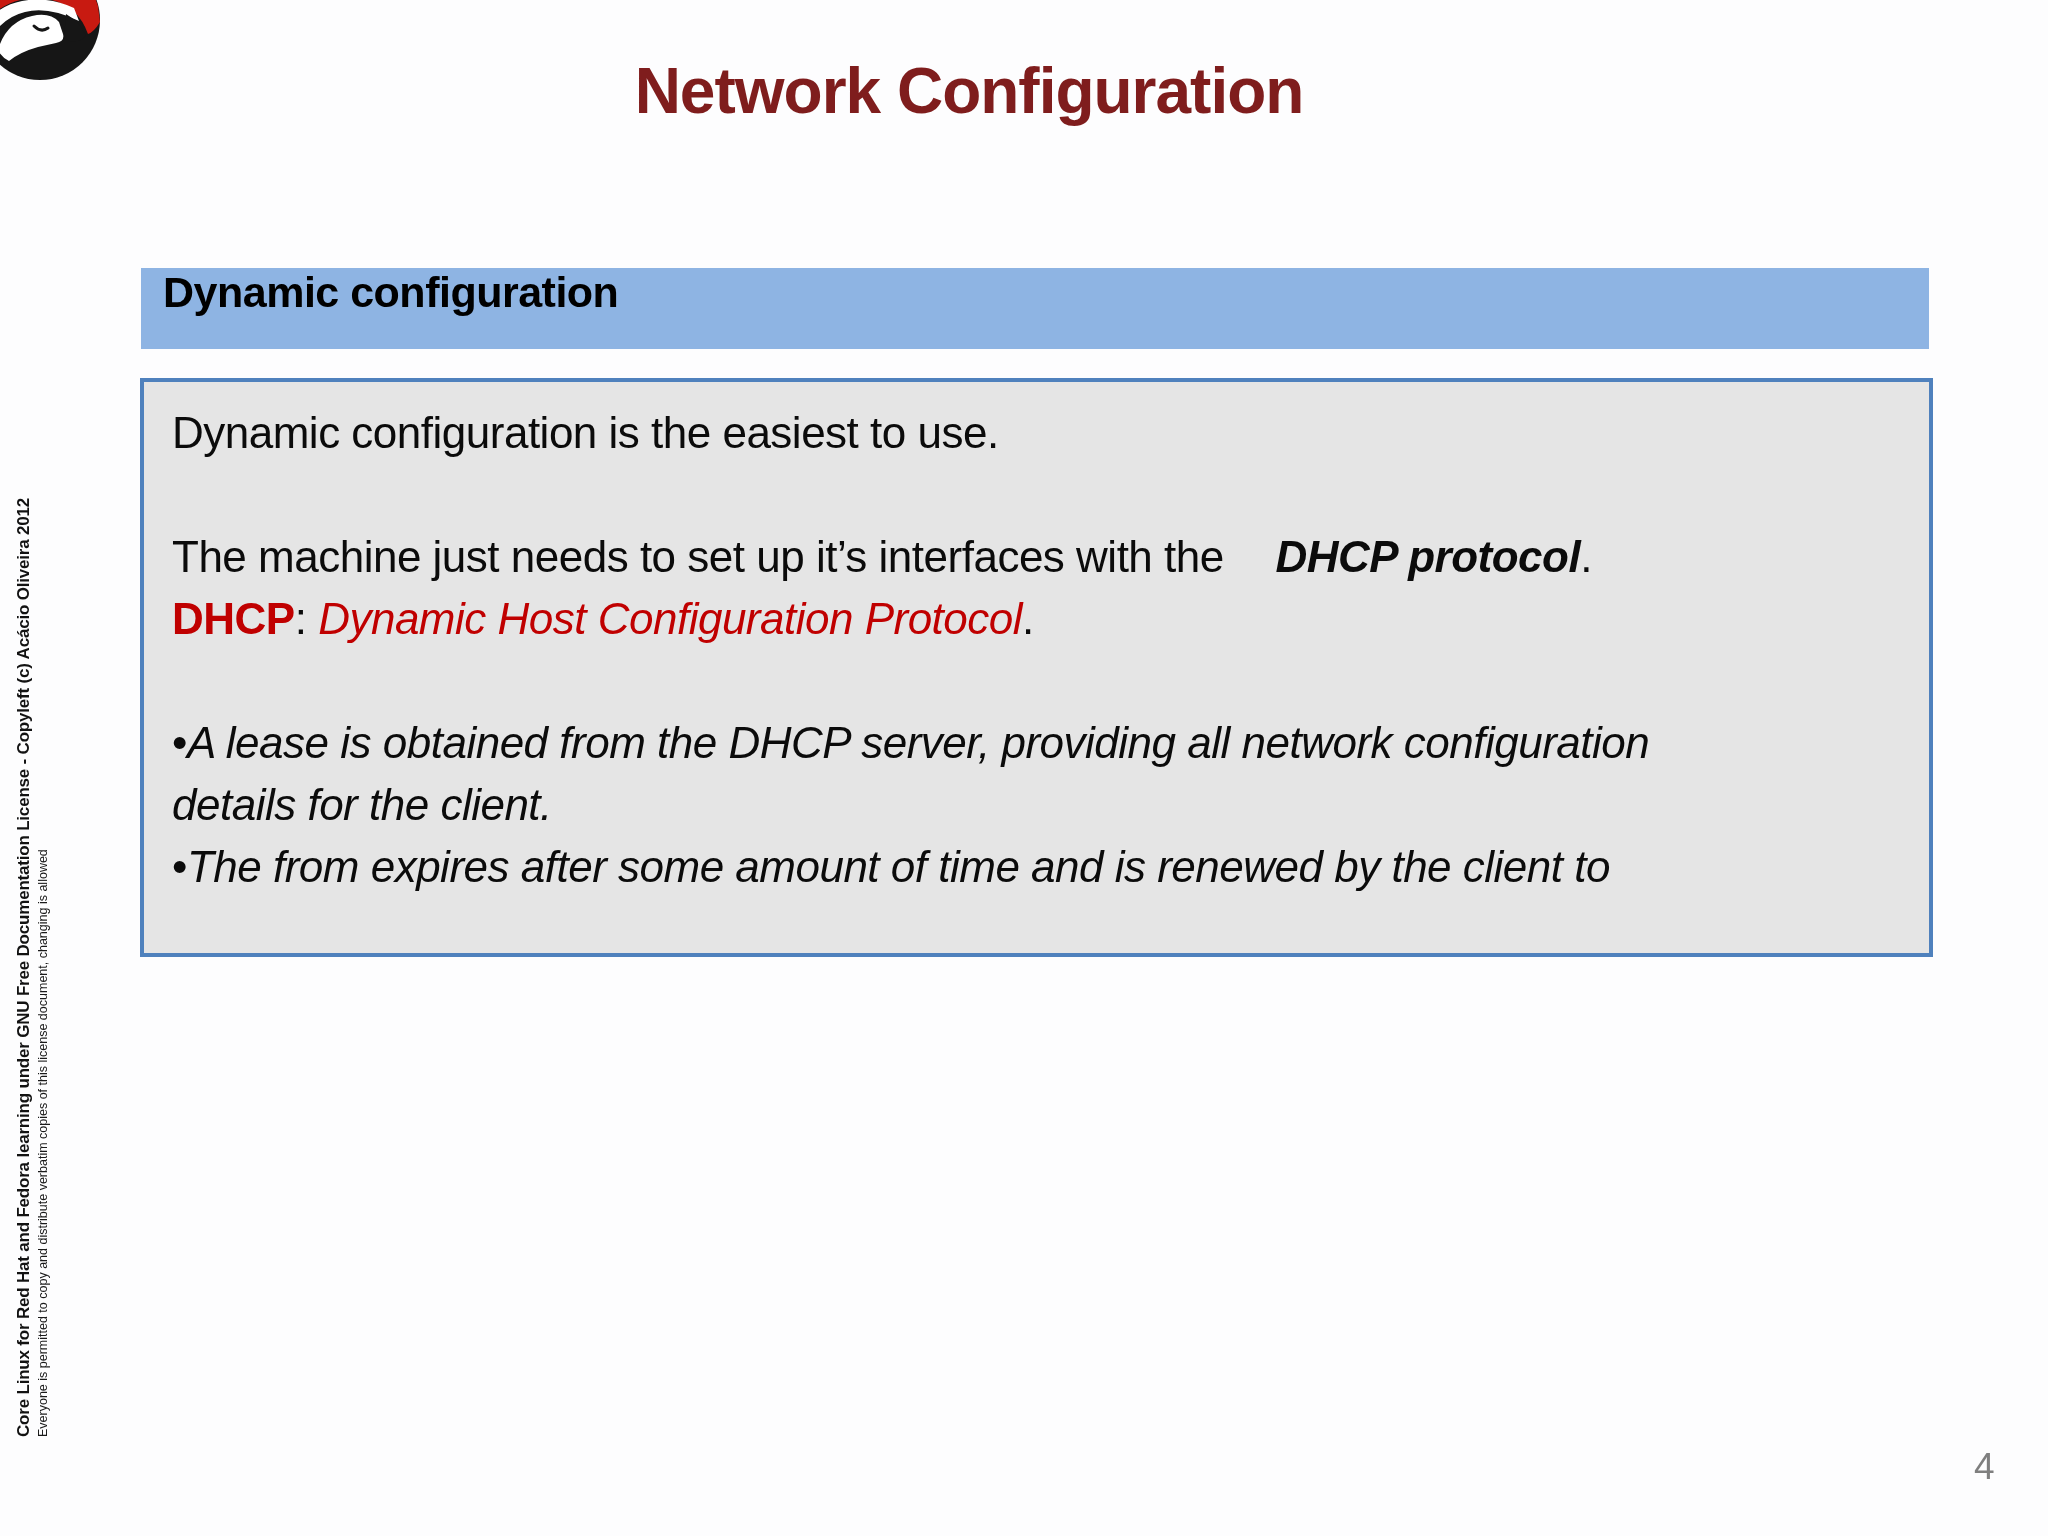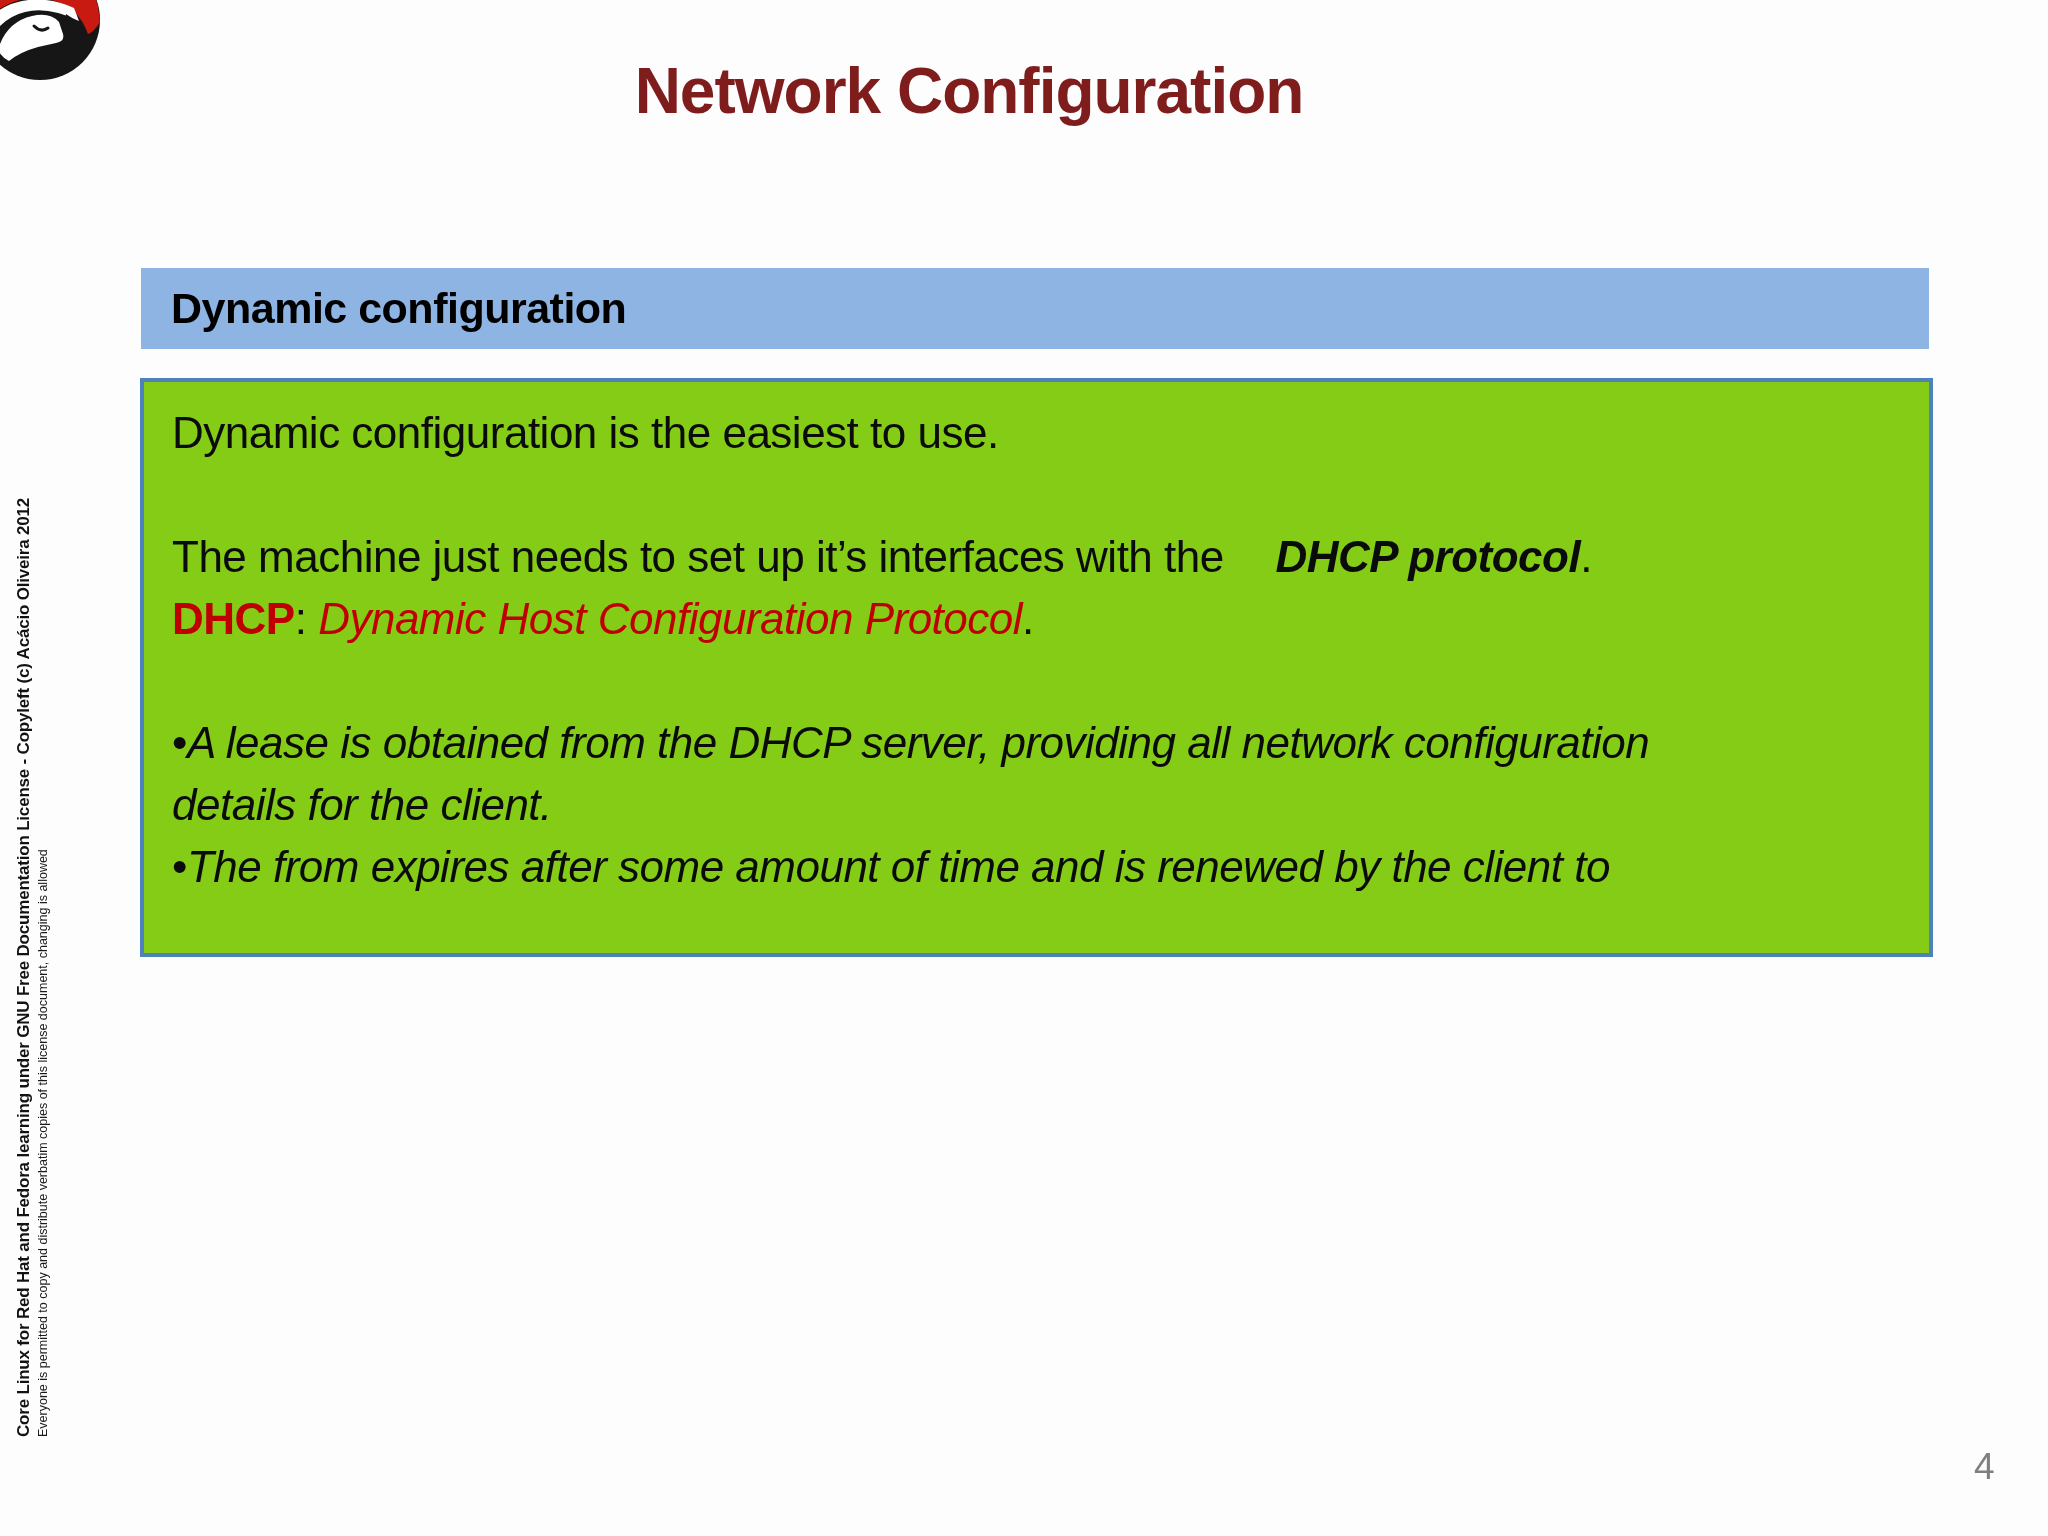--- a/index.html
+++ b/index.html
@@ -25,32 +25,32 @@
     position:absolute; left:0; top:54px; width:1938px;
     text-align:center;
     font-size:64px; font-weight:700; letter-spacing:-1px;
     color:#7f1d1d;
   }
 
   
   .section-bar {
     position:absolute; left:141px; top:268px; width:1788px; height:81px;
     background:#8EB4E3;
-    display:flex; align-items:center;
-    padding-left:30px; box-sizing:border-box;
+    display:flex; align-items:flex-start;
+    padding-left:22px; box-sizing:border-box;
     font-size:43px; font-weight:700; color:#000;
     letter-spacing:-0.5px;
   }
 
   
   .content-box {
     position:absolute; left:140px; top:378px; width:1793px; height:579px;
     box-sizing:border-box;
     border:4px solid #4F81BD;
-    background:#84cc16;
+    background:#e5e5e5;
     padding:20px 28px 0 28px;
     font-size:44px; line-height:62px; letter-spacing:-0.5px;
   }
   .cb-p { margin:0; }
   .gap-after { margin-bottom:62px; }
   .bi { font-weight:700; font-style:italic;margin-left:40px; }
   .red-bold { color:#C00000; font-weight:700; }
   .red-bi { color:#C00000; font-weight:400; font-style:italic; }
   .italic { font-style:italic; }
   .bullet-dot { font-style:normal; }

